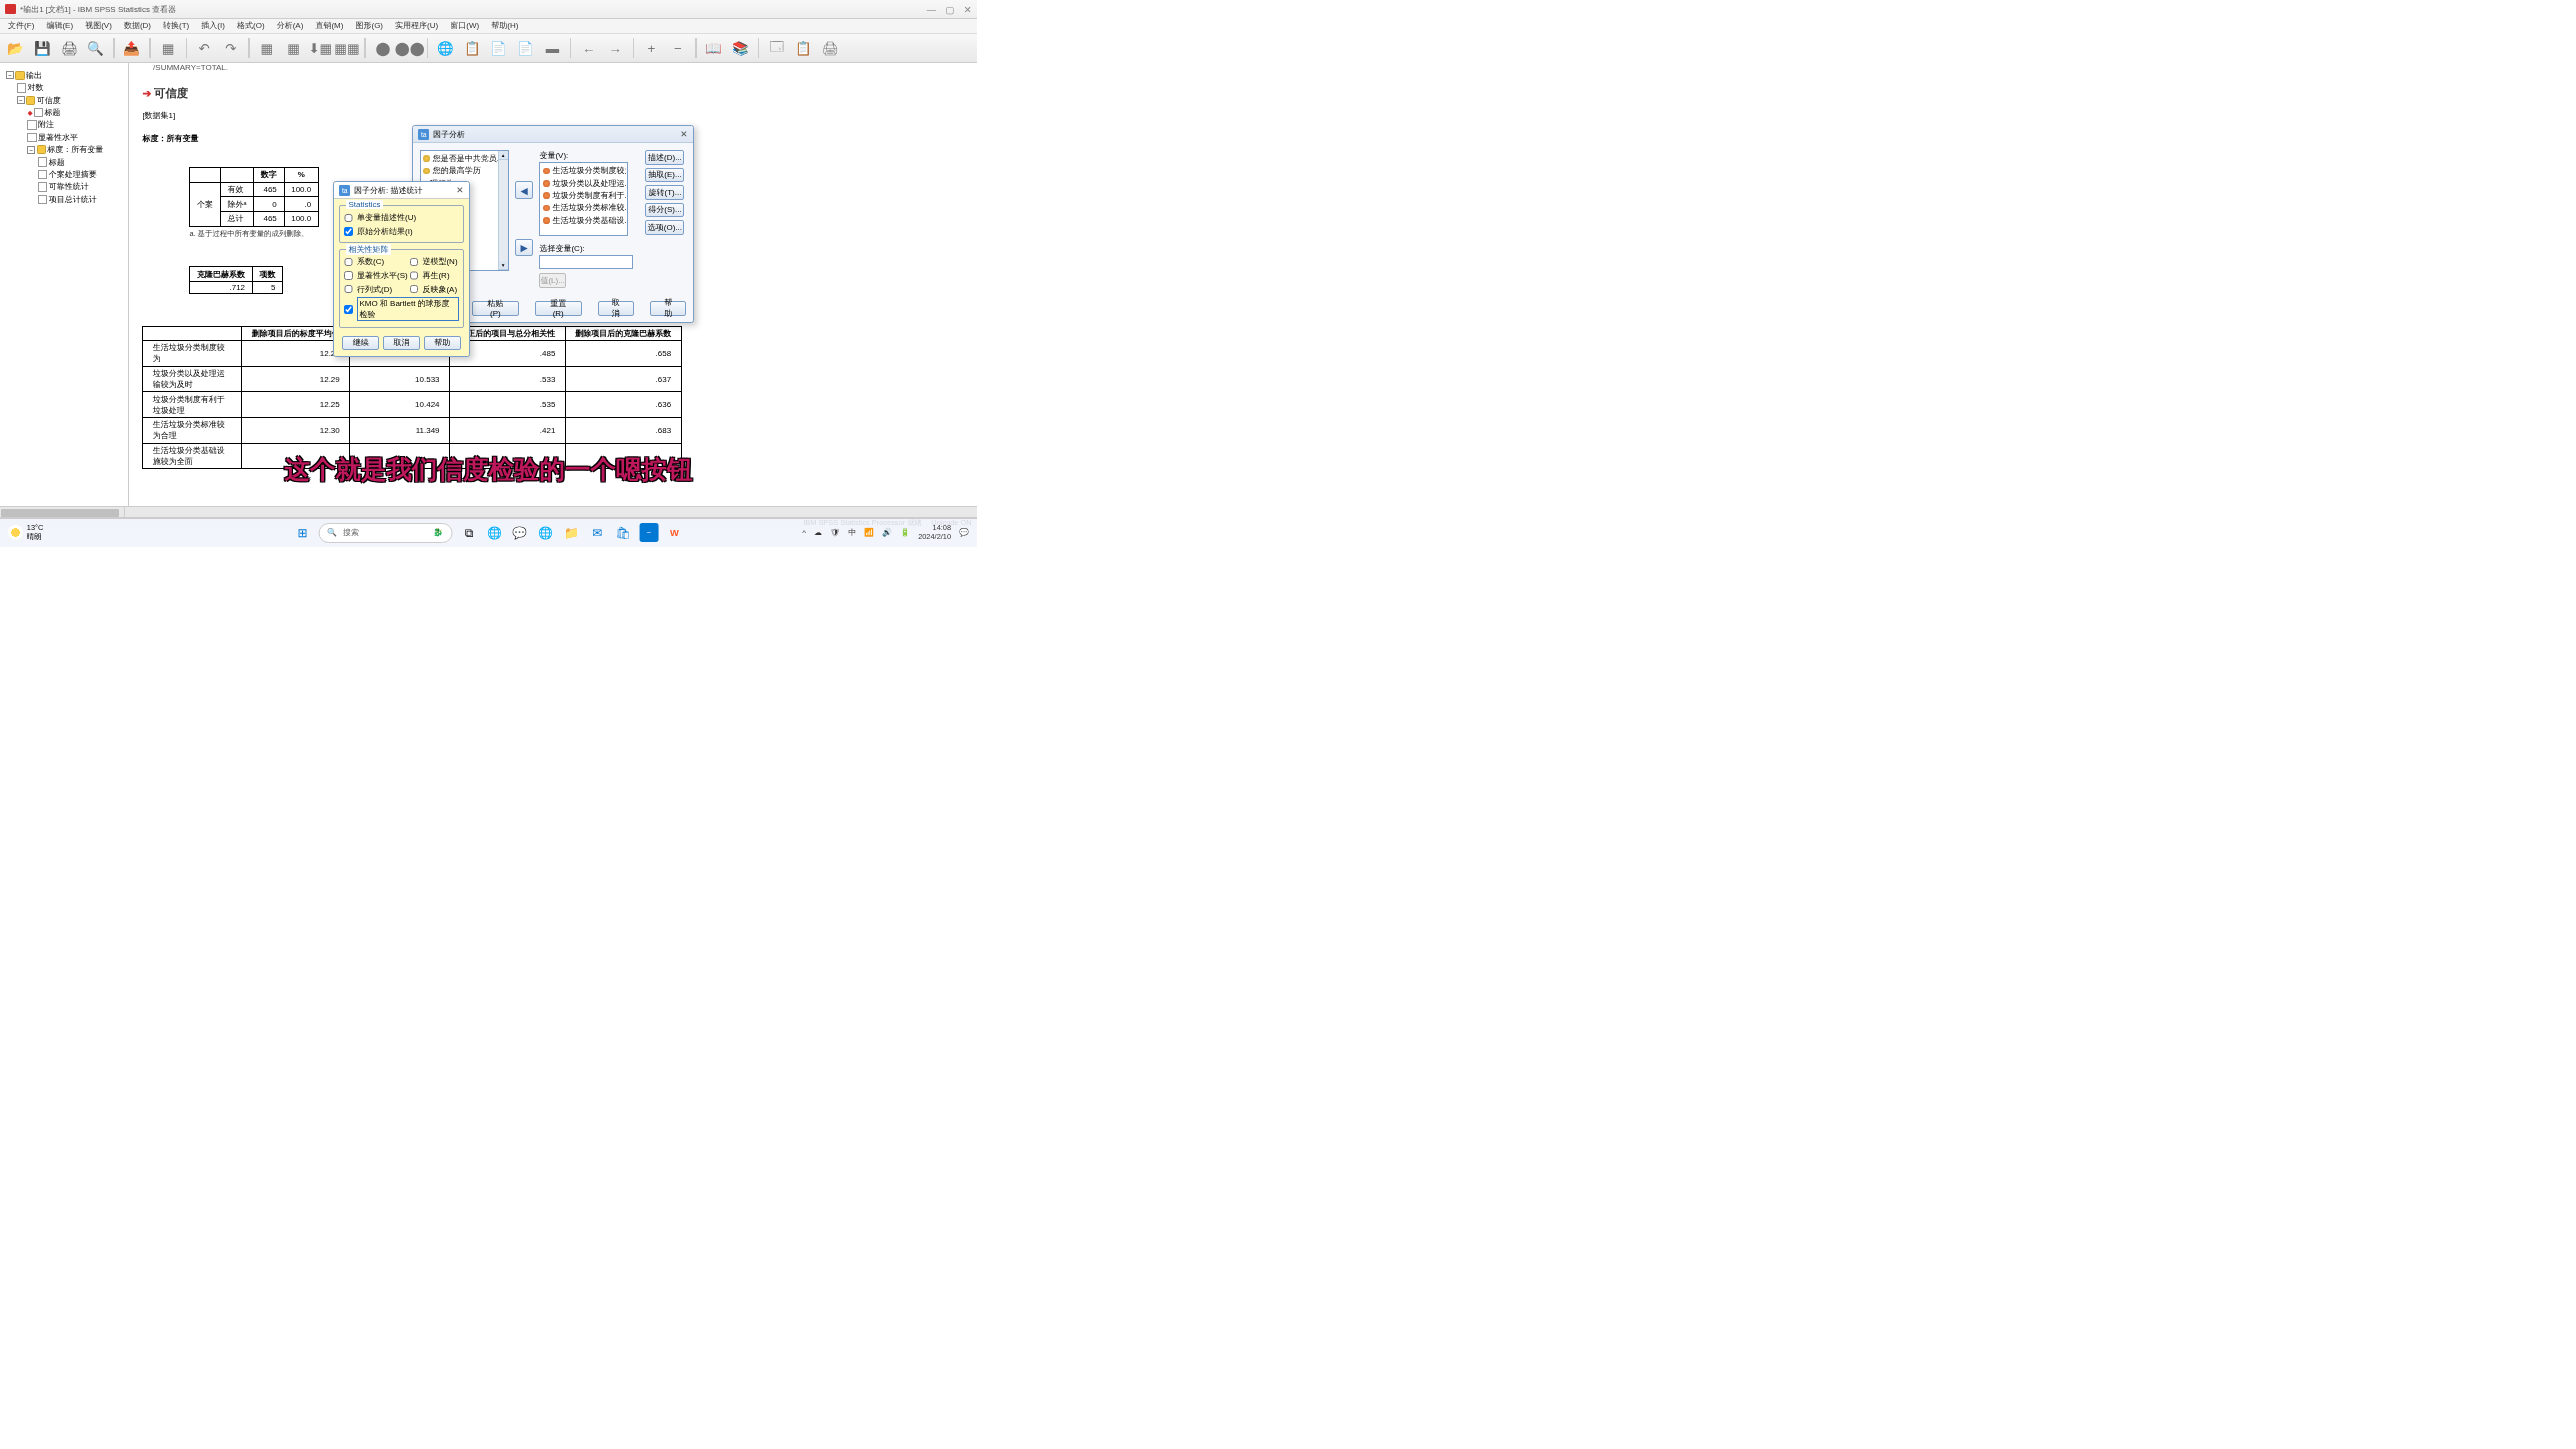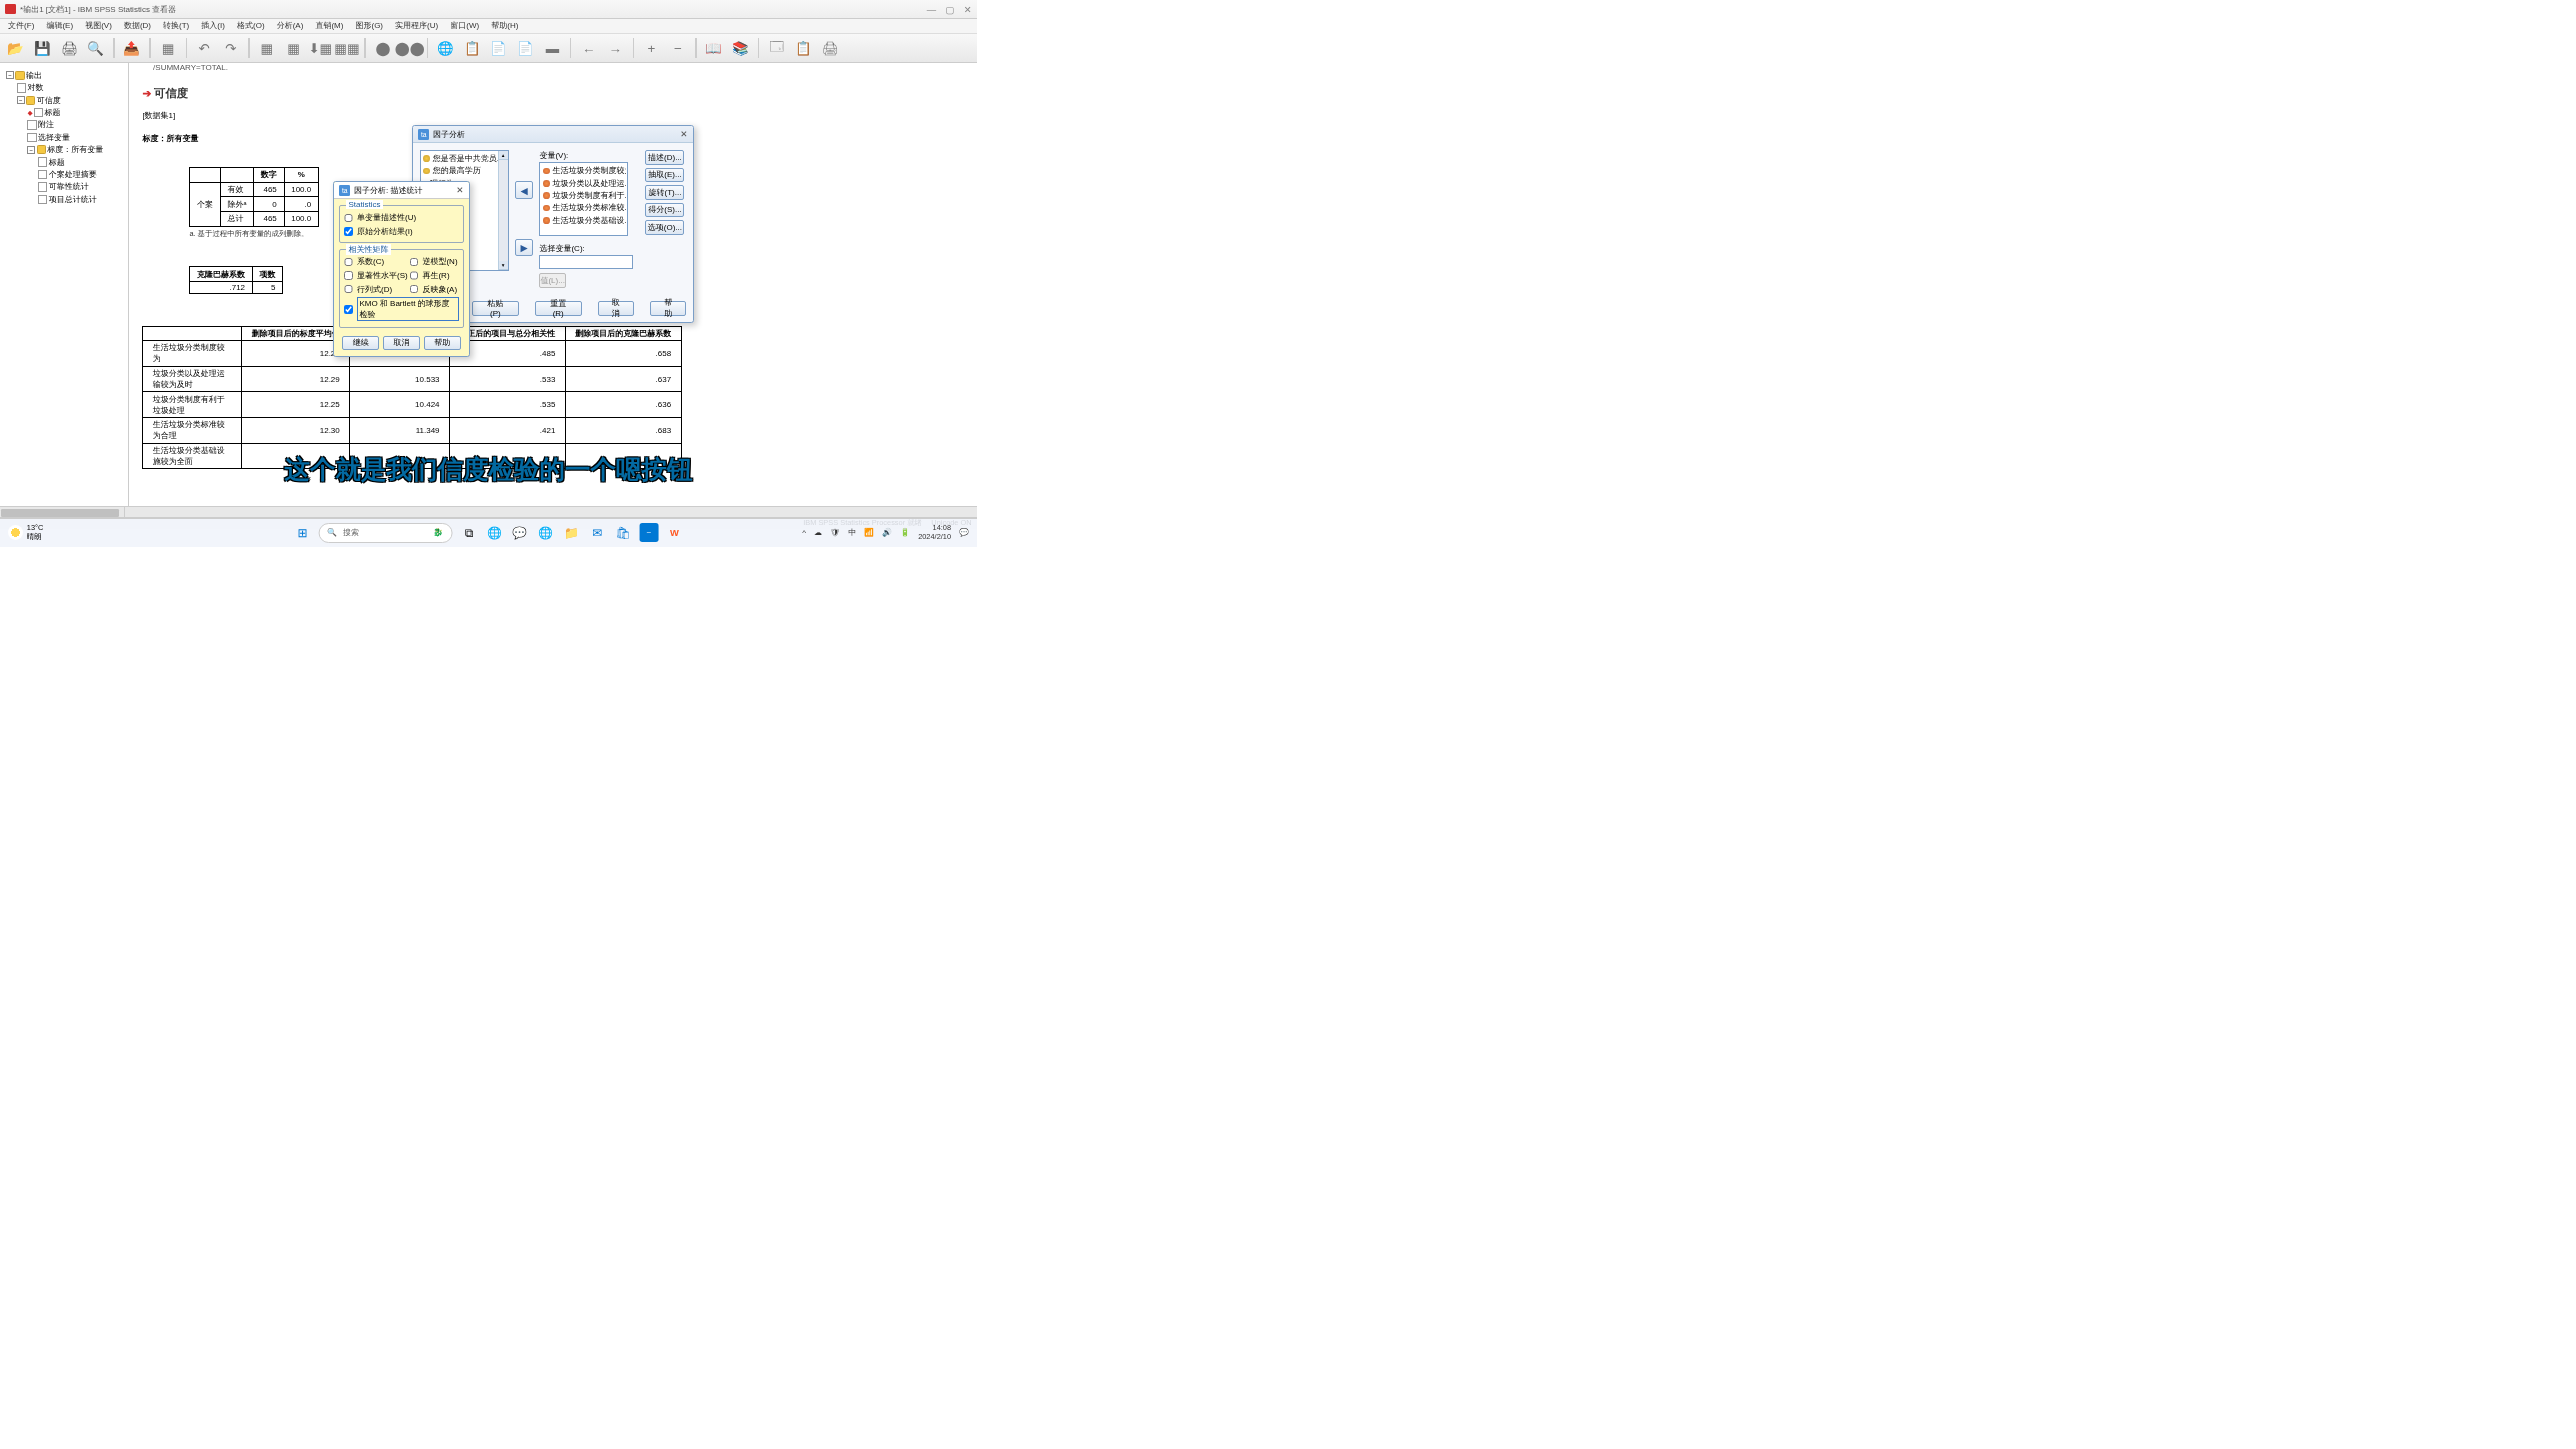--- a/index.html
+++ b/index.html
@@ -94,21 +94,21 @@
 
 .hscroll { height: 10.7px; background: #e8e8e8; border-top: 0.7px solid #ccc; position: relative; }
 .hscroll-left { width: 125px; height: 100%; border-right: 0.7px solid #ccc; display: inline-block; }
 .hscroll-thumb { position: absolute; left: 1.3px; top: 1.3px; width: 118px; height: 8px; background: #c0c0c0; border-radius: 1.3px; }
 
 
 .statusbar { height: 12px; background: #f0f0f0; border-top: 0.7px solid #ccc; display: flex; align-items: center; padding: 0 5.4px; font-size: 7.4px; }
 .status-right { margin-left: auto; display: flex; gap: 9.4px; }
 
 
-.subtitle { position: absolute; left: 50%; bottom: 60px; transform: translateX(-50%); font-size: 25.5px; font-weight: bold; color: #0369a1; text-shadow: -1.3px -1.3px 0 #000, 1.3px -1.3px 0 #000, -1.3px 1.3px 0 #000, 1.3px 1.3px 0 #000; white-space: nowrap; pointer-events: none; }
+.subtitle { position: absolute; left: 50%; bottom: 60px; transform: translateX(-50%); font-size: 25.5px; font-weight: bold; color: #be185d; text-shadow: -1.3px -1.3px 0 #000, 1.3px -1.3px 0 #000, -1.3px 1.3px 0 #000, 1.3px 1.3px 0 #000; white-space: nowrap; pointer-events: none; }
 
 
 .taskbar { position: absolute; bottom: 0; left: 0; right: 0; height: 29.5px; background: rgba(240,244,250,0.88); border-top: 0.7px solid #ccc; display: flex; align-items: center; padding: 0 8px; }
 .weather { display: flex; align-items: center; gap: 4px; }
 .weather-icon { width: 14.8px; height: 14.8px; background: radial-gradient(#ffd54f 40%, #fff 42%); border-radius: 50%; }
 .weather-text { font-size: 7.4px; line-height: 1.2; }
 .taskbar-center { position: absolute; left: 50%; transform: translateX(-50%); display: flex; align-items: center; gap: 6.7px; }
 .task-icon { width: 19px; height: 19px; border-radius: 2.7px; display: flex; align-items: center; justify-content: center; font-size: 12px; cursor: pointer; }
 .search-box { height: 20px; width: 134px; background: #fff; border: 0.7px solid #ccc; border-radius: 10px; display: flex; align-items: center; padding: 0 8px; gap: 5.4px; color: #666; }
 .task-tray { margin-left: auto; display: flex; align-items: center; gap: 8px; font-size: 8px; color: #333; }
@@ -210,21 +210,21 @@
           <span style="color:#d32f2f;font-size:6.7px;">◆</span>
           <span class="tree-icon ti-doc"></span>
           <span>标题</span>
         </div>
         <div class="tree-item">
           <span class="tree-icon ti-doc"></span>
           <span>附注</span>
         </div>
         <div class="tree-item">
           <span class="tree-icon ti-doc"></span>
-          <span>选择变量</span>
+          <span>显著性水平</span>
         </div>
         <div class="tree-item">
           <span class="tree-toggle">−</span>
           <span class="tree-icon ti-book"></span>
           <span>标度：所有变量</span>
         </div>
         <div class="tree-children">
           <div class="tree-item">
               <span class="tree-icon ti-doc"></span>
               <span>标题</span>

